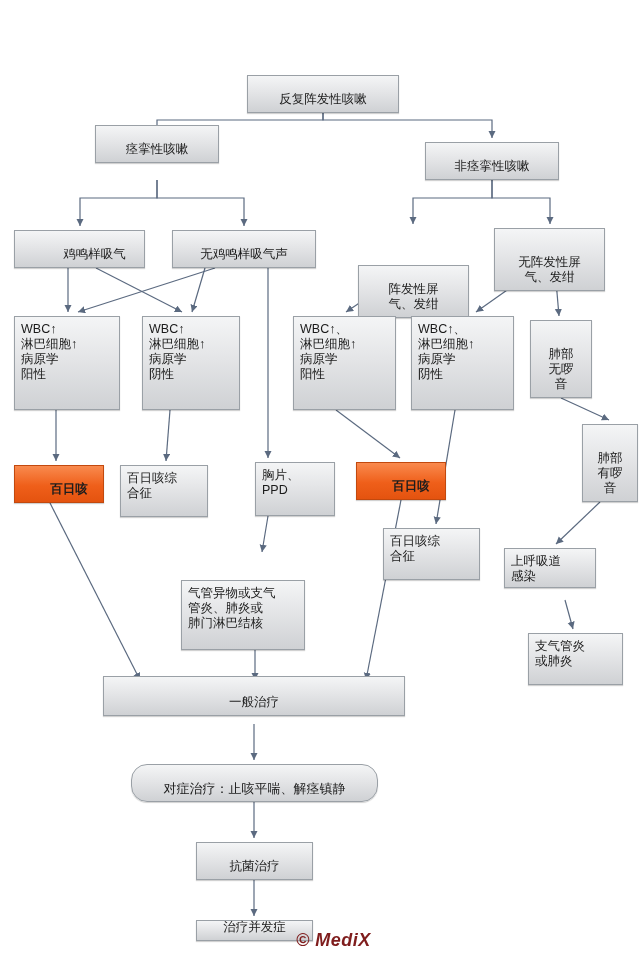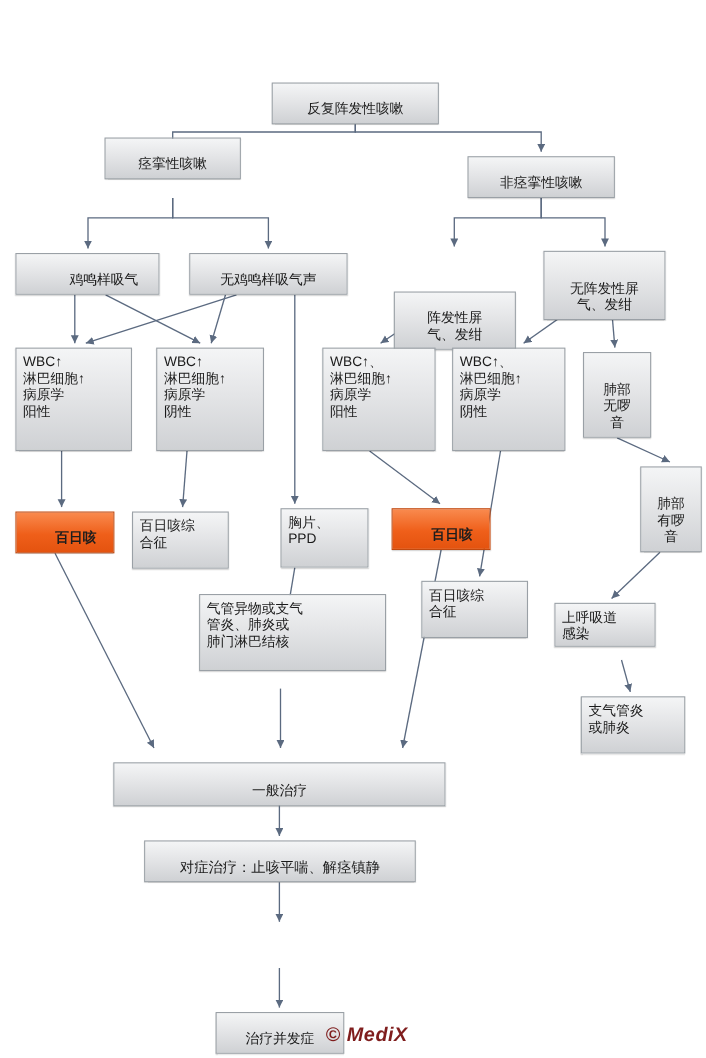--- a/index.html
+++ b/index.html
@@ -60,20 +60,21 @@
   }
   .node.highlight {
     background: linear-gradient(to bottom, #f98a4e 0%, #ef5f1a 55%, #e4530f 100%);
     border: 1px solid #c2490e;
     color: #1d1d1d;
     font-weight: bold;
     padding-left: 26px;
   }
   .node.wide {
     font-size: 13px;
+    border-radius: 16px;
   }
   #watermark {
     position: absolute;
     left: 296px;
     top: 930px;
     font-size: 18px;
     font-weight: bold;
     font-style: italic;
     color: #7f1d1d;
     letter-spacing: 0.5px;
@@ -175,24 +176,25 @@
 PPD</span></div>
   <div class="node center highlight" style="left:356px;top:462px;width:90px;height:38px;"><span>百日咳</span></div>
   <div class="node center" style="left:582px;top:424px;width:56px;height:78px;"><span>肺部
 有啰
 音</span></div>
 
   <div class="node left" style="left:383px;top:528px;width:97px;height:52px;"><span>百日咳综
 合征</span></div>
   <div class="node left" style="left:504px;top:548px;width:92px;height:40px;"><span>上呼吸道
 感染</span></div>
-  <div class="node left" style="left:181px;top:540px;width:170px;height:70px;"><span>气管异物或支气
+  <div class="node left" style="left:181px;top:580px;width:124px;height:70px;"><span>气管异物或支气
 管炎、肺炎或
 肺门淋巴结核</span></div>
   <div class="node left" style="left:528px;top:633px;width:95px;height:52px;"><span>支气管炎
 或肺炎</span></div>
 
-  <div class="node center" style="left:103px;top:693px;width:302px;height:40px;"><span>一般治疗</span></div>
+  <div class="node center" style="left:103px;top:676px;width:302px;height:40px;"><span>一般治疗</span></div>
   <div class="node center wide" style="left:131px;top:764px;width:247px;height:38px;"><span>对症治疗：止咳平喘、解痉镇静</span></div>
-  <div class="node center" style="left:196px;top:920px;width:117px;height:38px;"><span>治疗并发症</span></div>
+  <div class="node center" style="left:196px;top:842px;width:117px;height:38px;"><span>抗菌治疗</span></div>
+  <div class="node center" style="left:196px;top:920px;width:117px;height:21px;"><span>治疗并发症</span></div>
 
   <div id="watermark">© MediX</div>
 </div>
 
 </body></html>

